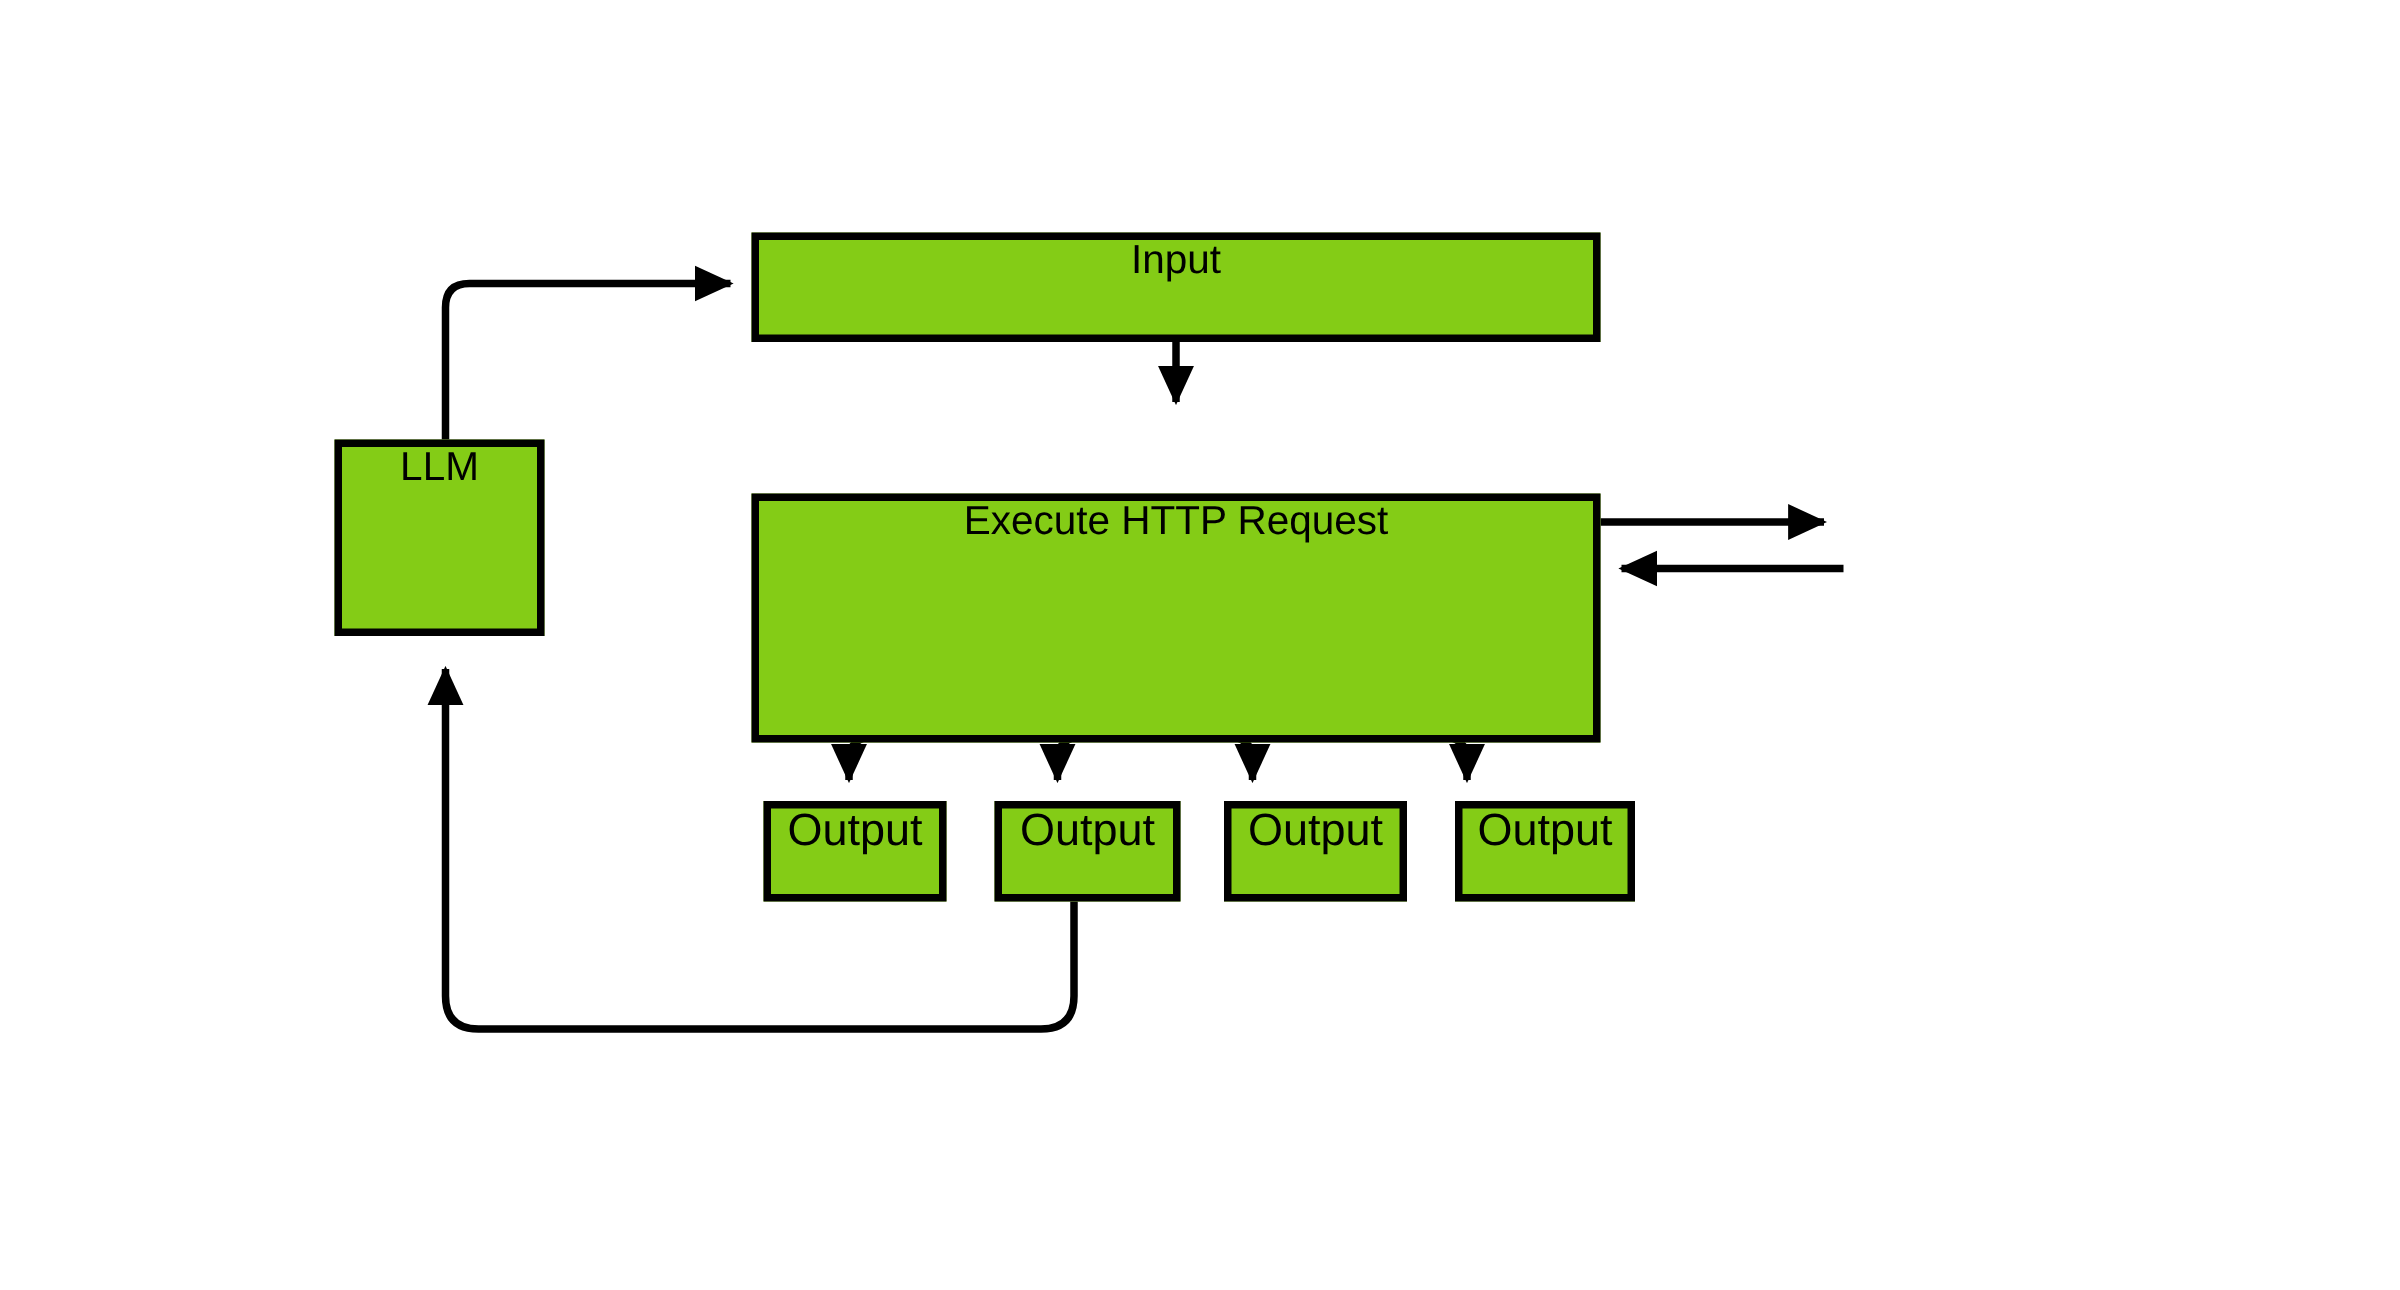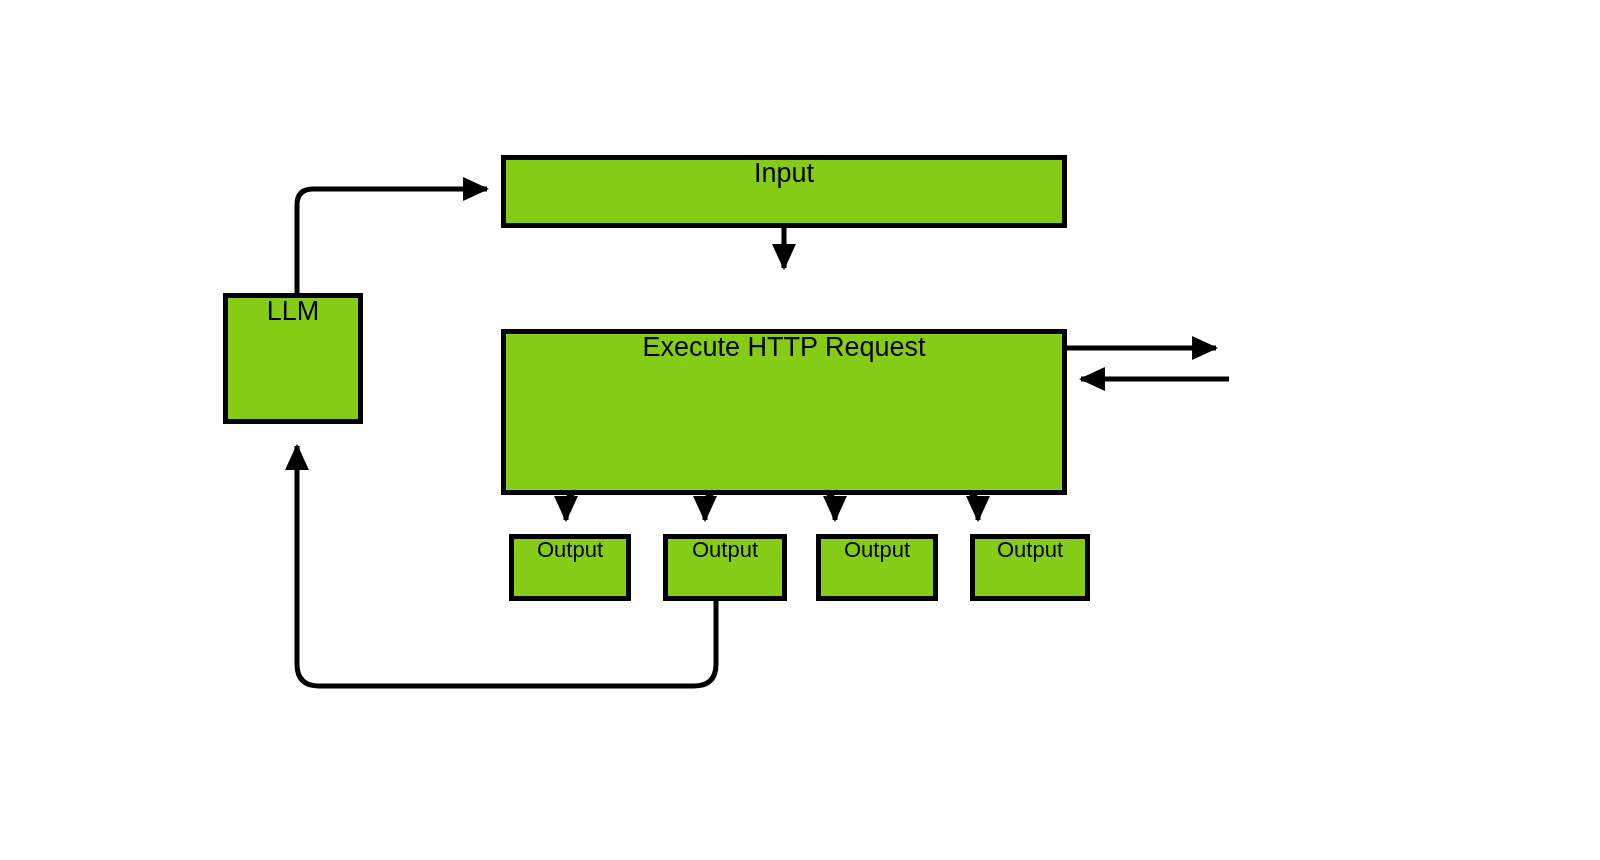--- a/index.html
+++ b/index.html
@@ -35,21 +35,21 @@
     justify-content: center;
   }
   .node-label {
     font-family: "Liberation Sans", sans-serif;
     color: #000000;
     text-align: center;
     white-space: nowrap;
     line-height: 1;
   }
   .label-lg { font-size: 27px; }
-  .label-sm { font-size: 22px; }
+  .label-sm { font-size: 30px; }
 </style>
 </head>
 <body>
 
 <div id="diagram-canvas">
 
   <svg id="diagram-svg" viewBox="0 0 1600 860" aria-hidden="true">
     <defs>
       <marker id="arrowhead" viewBox="0 0 10 10" refX="9.2" refY="5" markerWidth="5.2" markerHeight="5.2" orient="auto-start-reverse">
         <path d="M 0 0.4 L 10 5 L 0 9.6 z" fill="#000000"></path>

